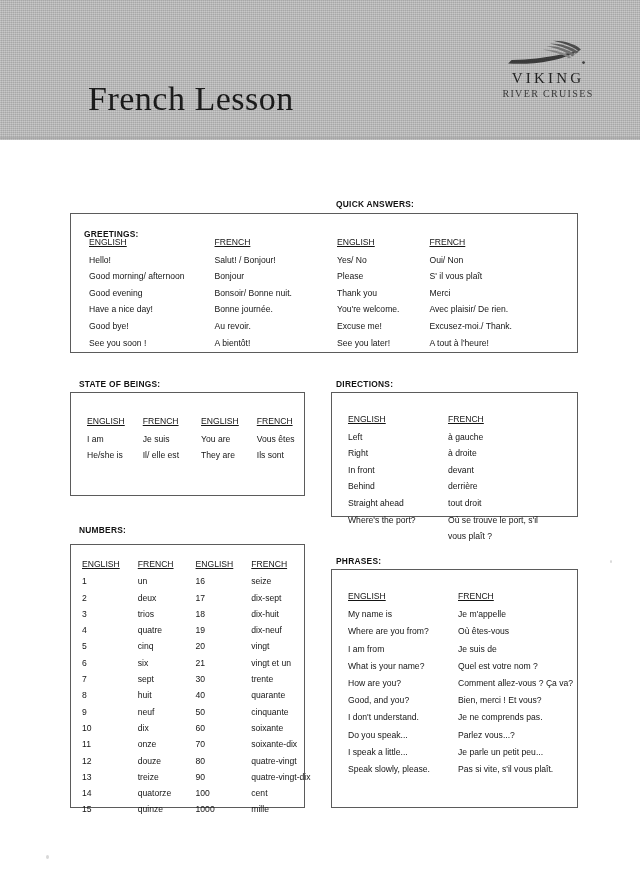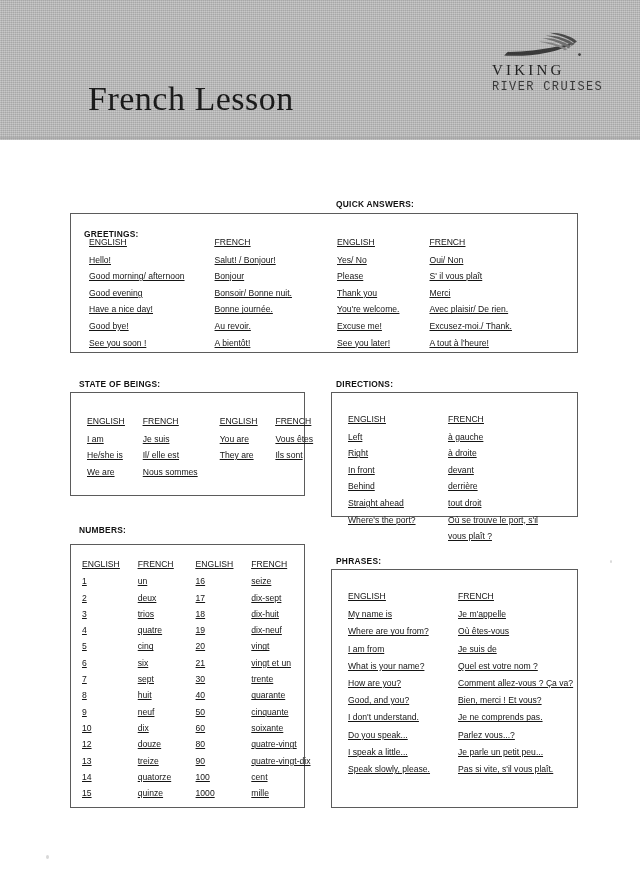--- a/index.html
+++ b/index.html
@@ -45,35 +45,36 @@
     font-weight: 400;
     letter-spacing: 0.5px;
     color: #1b1b1b;
     white-space: nowrap;
   }
 
   
   #brand-logo {
     position: absolute;
     right: 36px;
-    top: 32px;
+    top: 40px;
     width: 112px;
+    text-align: center;
     color: #2e2e2e;
   }
   #brand-mark { height: 26px; margin-bottom: 1px; }
   #brand-wordmark {
     font-family: "Liberation Serif", serif;
     font-size: 15px;
     letter-spacing: 3.2px;
     line-height: 1.05;
     color: #242424;
   }
   #brand-tagline {
-    font-family: Liberation Mono, monospace;
-    font-size: 12px;
+    font-family: Liberation Serif, serif;
+    font-size: 10px;
     letter-spacing: 1.35px;
     color: #3a3a3a;
     margin-top: 1px;
   }
 
   
   .section-label {
     position: absolute;
     font-size: 8.4px;
     font-weight: bold;
@@ -85,21 +86,20 @@
     position: absolute;
     border: 1px solid #5b5b5b;
     background: transparent;
     box-sizing: border-box;
   }
 
   table.vocab {
     border-collapse: collapse;
     font-size: 8.6px;
     color: #151515;
-    text-decoration: underline;
   }
   table.vocab td, table.vocab th {
     padding: 0;
     text-align: left;
     font-weight: normal;
     vertical-align: top;
     line-height: 16.6px;
     white-space: nowrap;
   }
   table.vocab th {
@@ -234,26 +234,20 @@
       <td class="gapA">Je suis</td>
       <td class="gapC">You are</td>
       <td>Vous êtes</td>
     </tr>
     <tr>
       <td class="gapC">He/she is</td>
       <td class="gapA">Il/ elle est</td>
       <td class="gapC">They are</td>
       <td>Ils sont</td>
     </tr>
-    <tr>
-      <td class="gapC">We are</td>
-      <td class="gapA">Nous sommes</td>
-      <td class="gapC"></td>
-      <td></td>
-    </tr>
   </tbody>
     </table>
 </div>
 
 <div class="panel" style="left:331px; top:392px; width:247px; height:125px;">
   <table class="vocab" style="position:absolute; left:16px; top:18px;">
     <tbody>
         <tr>
       <th style="width:100px;">ENGLISH</th>
       <th>FRENCH</th>
@@ -352,20 +346,26 @@
           <td class="num gapC">50</td>
           <td>cinquante</td>
         </tr>
     <tr>
           <td class="num gapC">10</td>
           <td class="gapA">dix</td>
           <td class="num gapC">60</td>
           <td>soixante</td>
         </tr>
     <tr>
+          <td class="num gapC">11</td>
+          <td class="gapA">onze</td>
+          <td class="num gapC">70</td>
+          <td>soixante-dix</td>
+        </tr>
+    <tr>
           <td class="num gapC">12</td>
           <td class="gapA">douze</td>
           <td class="num gapC">80</td>
           <td>quatre-vingt</td>
         </tr>
     <tr>
           <td class="num gapC">13</td>
           <td class="gapA">treize</td>
           <td class="num gapC">90</td>
           <td>quatre-vingt-dix</td>

